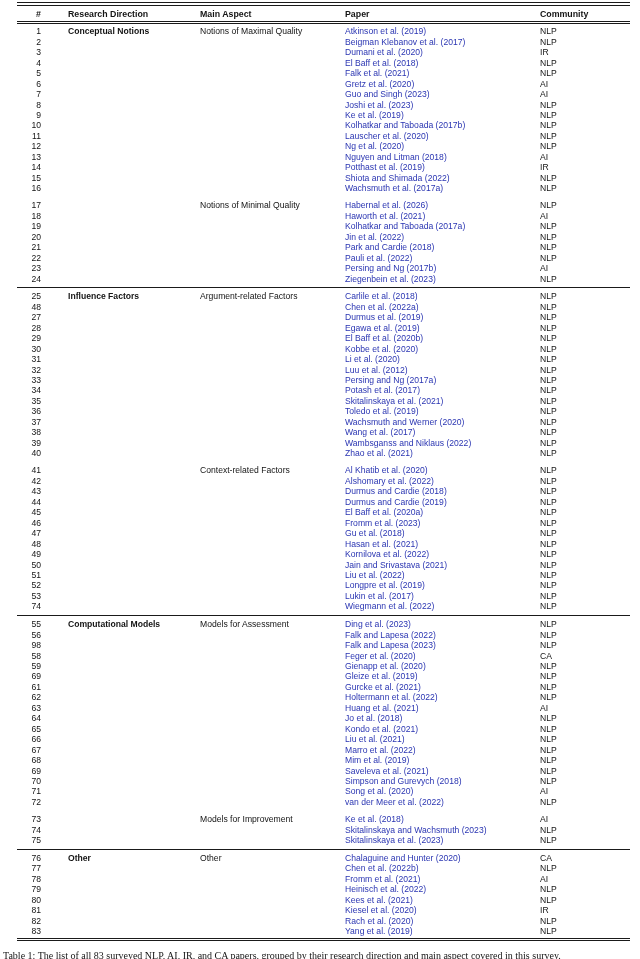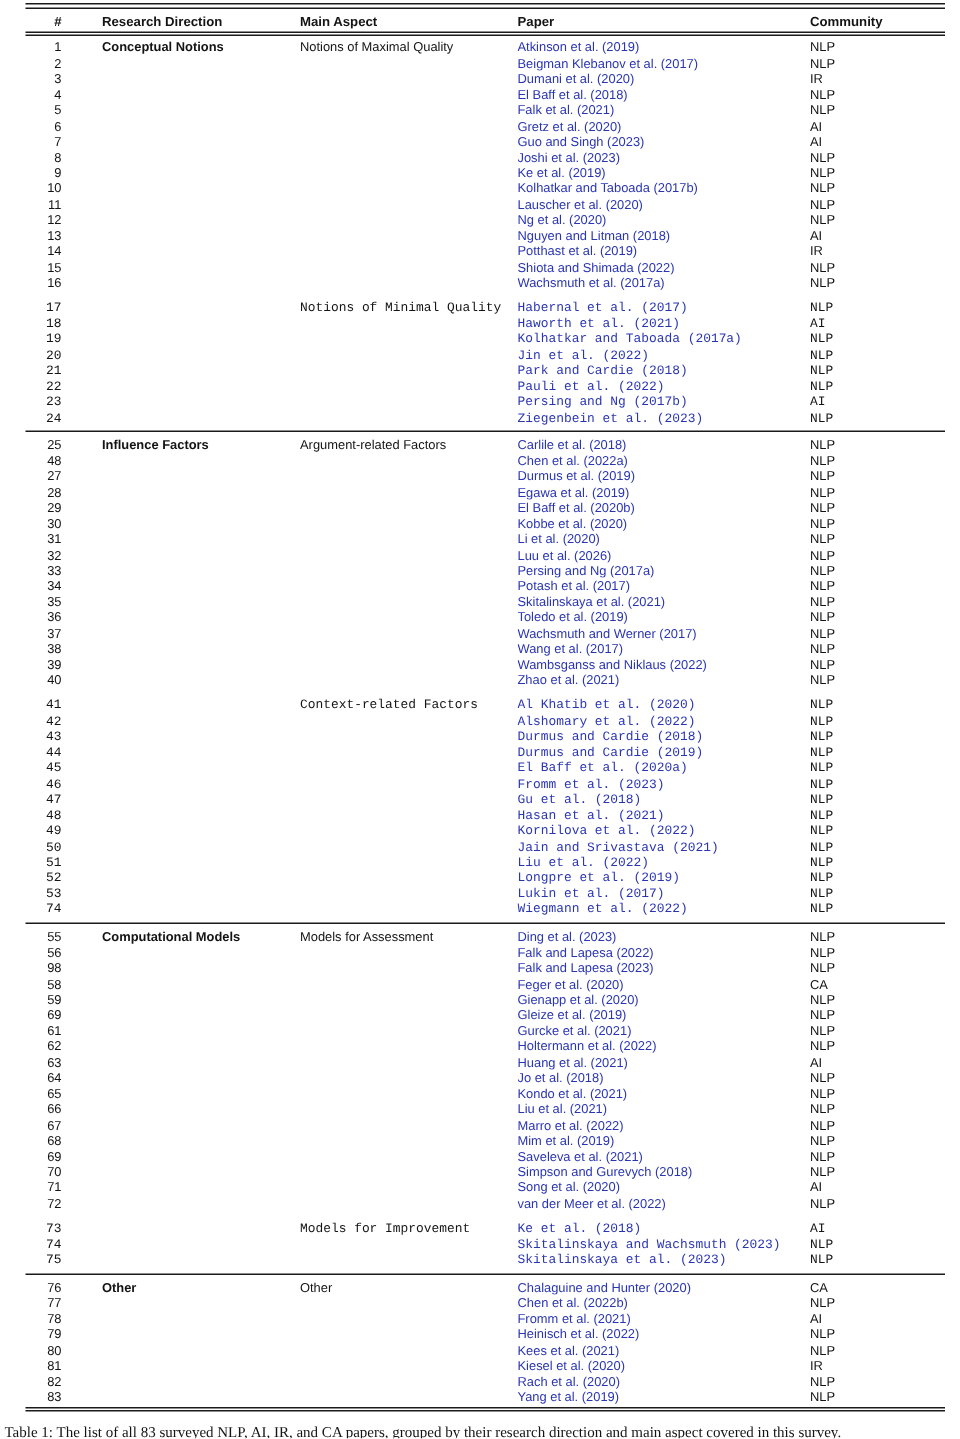--- a/index.html
+++ b/index.html
@@ -13,21 +13,21 @@
   .rule-hdr { height:2.3px; border-top:1px solid #1a1a1a; border-bottom:1px solid #1a1a1a; }
   .rule-bottom { margin-top:1.6px; height:3.4px; border-top:1px solid #1a1a1a; border-bottom:1.6px solid #1a1a1a; }
   .rule-section { height:0; border-top:1.3px solid #1a1a1a; margin:3.2px 0; }
   .grid { display:grid; grid-template-columns:51px 132px 145px 195px 90px; }
   .hrow { font-weight:bold; font-size:8.8px; line-height:10.5px; padding:2.2px 0 2.4px 0; }
   .row { font-size:8.6px; line-height:10.45px; }
   .c { overflow:hidden; white-space:nowrap; }
   .num { text-align:right; padding-right:27px; }
   .dir { font-weight:bold; }
   .body { margin-top:2.6px; }
-  .group + .group { margin-top:6.8px;font-family:Liberation Mono, monospace; }
+  .group + .group { margin-top:6.8px; }
   .paper a, .plink { color:var(--link,#2a35b2); text-decoration:none; cursor:pointer; }
   .caption {
     position:absolute; left:3px; top:950px; width:634px;
     font-family:"Liberation Serif", serif; font-size:10px; line-height:12px;
     color:#141414; white-space:nowrap; overflow:hidden;
   }
 </style>
 </head>
 <body>
 
@@ -189,21 +189,21 @@
               </div>
               <div class="c comm">NLP</div>
             </div>
           </div>
           <div class="group">
             <div class="grid row">
               <div class="c num">17</div>
               <div class="c dir"></div>
               <div class="c">Notions of Minimal Quality</div>
               <div class="c paper">
-                <div class="plink">Habernal et al. (2017)</div>
+                <div class="plink">Habernal et al. (2026)</div>
               </div>
               <div class="c comm">NLP</div>
             </div>
             <div class="grid row">
               <div class="c num">18</div>
               <div class="c dir"></div>
               <div class="c"></div>
               <div class="c paper">
                 <div class="plink">Haworth et al. (2021)</div>
               </div>
@@ -329,21 +329,21 @@
               <div class="c paper">
                 <div class="plink">Li et al. (2020)</div>
               </div>
               <div class="c comm">NLP</div>
             </div>
             <div class="grid row">
               <div class="c num">32</div>
               <div class="c dir"></div>
               <div class="c"></div>
               <div class="c paper">
-                <div class="plink">Luu et al. (2026)</div>
+                <div class="plink">Luu et al. (2012)</div>
               </div>
               <div class="c comm">NLP</div>
             </div>
             <div class="grid row">
               <div class="c num">33</div>
               <div class="c dir"></div>
               <div class="c"></div>
               <div class="c paper">
                 <div class="plink">Persing and Ng (2017a)</div>
               </div>
@@ -374,21 +374,21 @@
               <div class="c paper">
                 <div class="plink">Toledo et al. (2019)</div>
               </div>
               <div class="c comm">NLP</div>
             </div>
             <div class="grid row">
               <div class="c num">37</div>
               <div class="c dir"></div>
               <div class="c"></div>
               <div class="c paper">
-                <div class="plink">Wachsmuth and Werner (2017)</div>
+                <div class="plink">Wachsmuth and Werner (2020)</div>
               </div>
               <div class="c comm">NLP</div>
             </div>
             <div class="grid row">
               <div class="c num">38</div>
               <div class="c dir"></div>
               <div class="c"></div>
               <div class="c paper">
                 <div class="plink">Wang et al. (2017)</div>
               </div>

